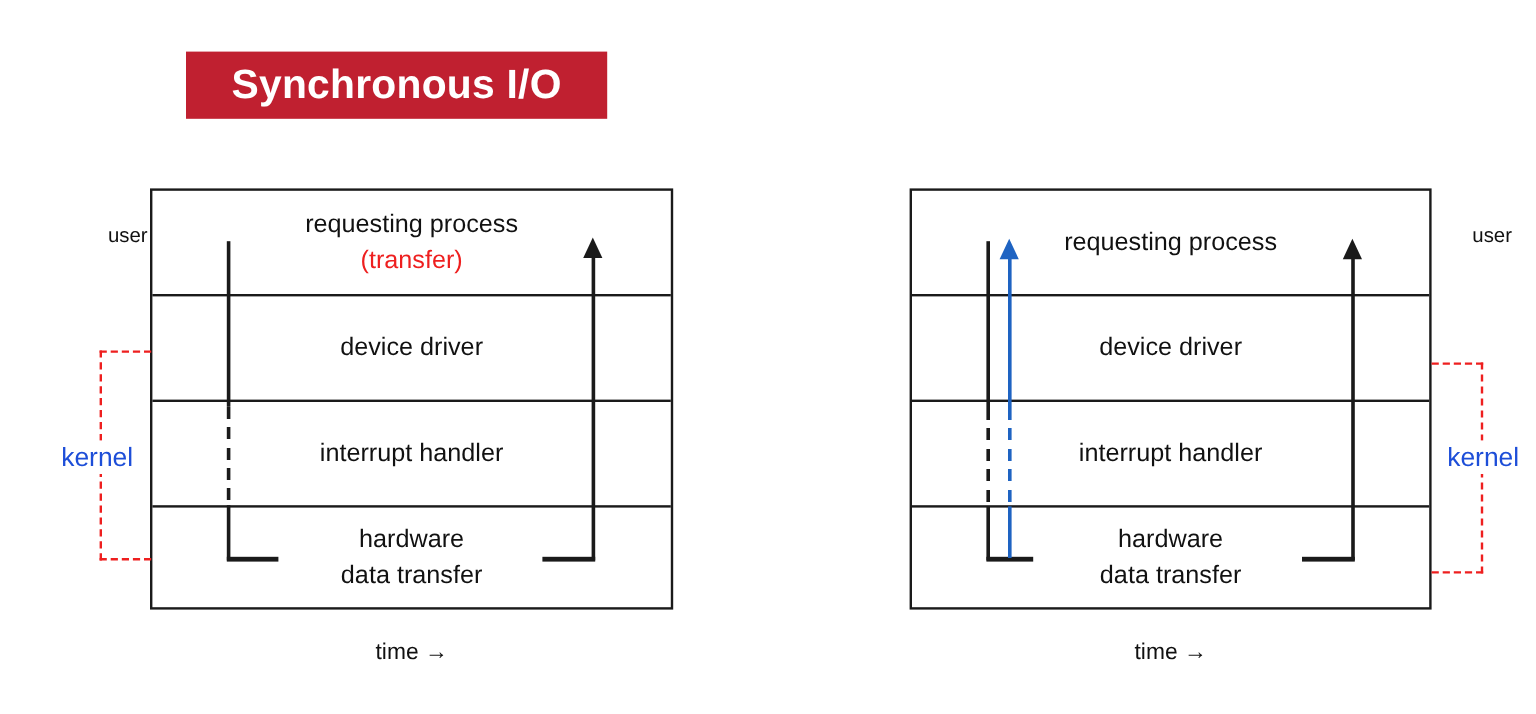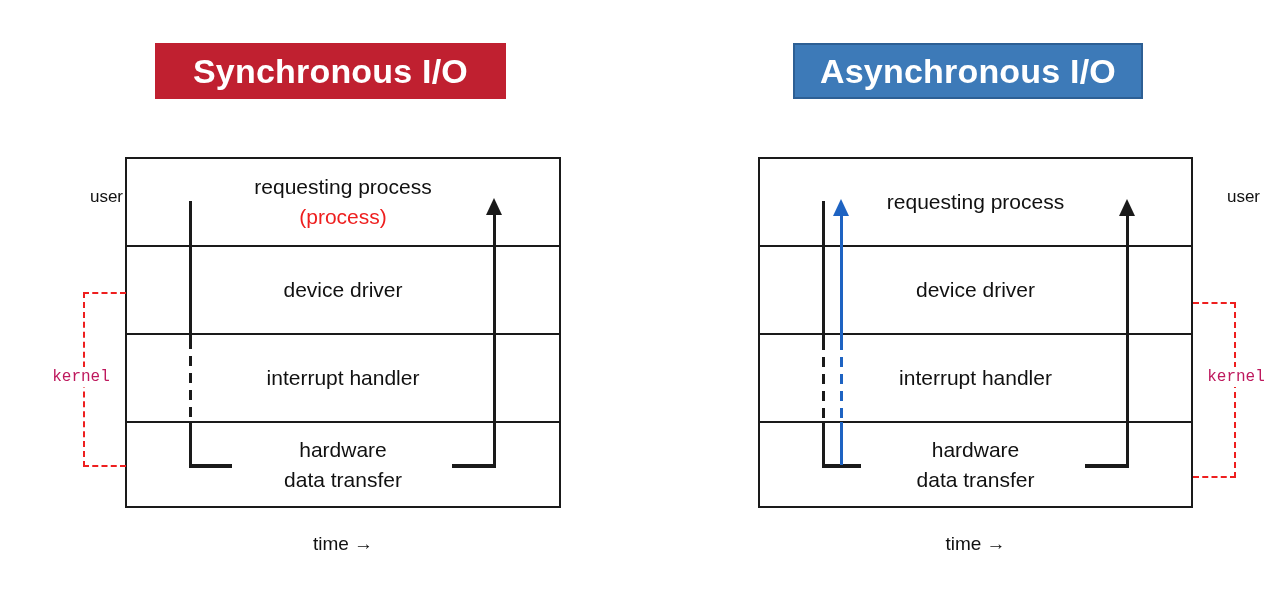--- a/index.html
+++ b/index.html
@@ -24,21 +24,21 @@
   .row.r1{height:86px;}
   .row.r2,.row.r3{height:88px;border-top:2px solid var(--line_black,#1a1a1a);align-items:center;}
   .row.r4{flex:1;border-top:2px solid var(--line_black,#1a1a1a);}
   .row-label{font-size:21px;line-height:30px;color:#111;}
   .row-sublabel{font-size:21px;line-height:30px;}
   .red-text{color:var(--accent_red,#ee1f1f);}
 
   .side-label{position:absolute;font-size:17px;color:#111;text-align:right;}
   #user-left{left:30px;top:187px;width:70px;}
   #user-right{left:1177px;top:187px;width:60px;}
-  .kernel-label{position:absolute;font-size:16px;color:#be185d;text-align:center;background:#fff;z-index:5;padding:1px 0;font-family:Liberation Mono, monospace;}
+  .kernel-label{position:absolute;font-size:22px;color:#1d4ed8;text-align:center;background:#fff;z-index:5;padding:1px 0;}
   #kernel-left{left:26px;top:367px;width:64px;}
   #kernel-right{left:1181px;top:367px;width:64px;}
 
   .bracket{position:absolute;box-sizing:border-box;z-index:4;}
   #bracket-left{
     left:60px;top:292px;width:43px;height:175px;
     border-left:2px dashed var(--accent_red,#ee1f1f);
     border-top:2px dashed var(--accent_red,#ee1f1f);
     border-bottom:2px dashed var(--accent_red,#ee1f1f);
   }
@@ -94,26 +94,25 @@
   .time-label{position:absolute;top:533px;font-size:19px;color:#111;text-align:center;}
   #time-left{left:102px;width:436px;}
   #time-right{left:735px;width:435px;}
 </style>
 </head>
 <body>
 
 <div id="canvas">
 
   <div class="banner" id="banner-sync">Synchronous I/O</div>
-  <div class="banner" id="banner-async">Asynchronous I/O</div>
 
   <div class="iobox" id="box-left">
     <div class="row r1">
       <div class="row-label">requesting process</div>
-      <div class="row-sublabel red-text">(process)</div>
+      <div class="row-sublabel red-text">(transfer)</div>
     </div>
     <div class="row r2">
       <div class="row-label">device driver</div>
     </div>
     <div class="row r3">
       <div class="row-label">interrupt handler</div>
     </div>
     <div class="row r4">
       <div class="row-label">hardware</div>
       <div class="row-label">data transfer</div>

